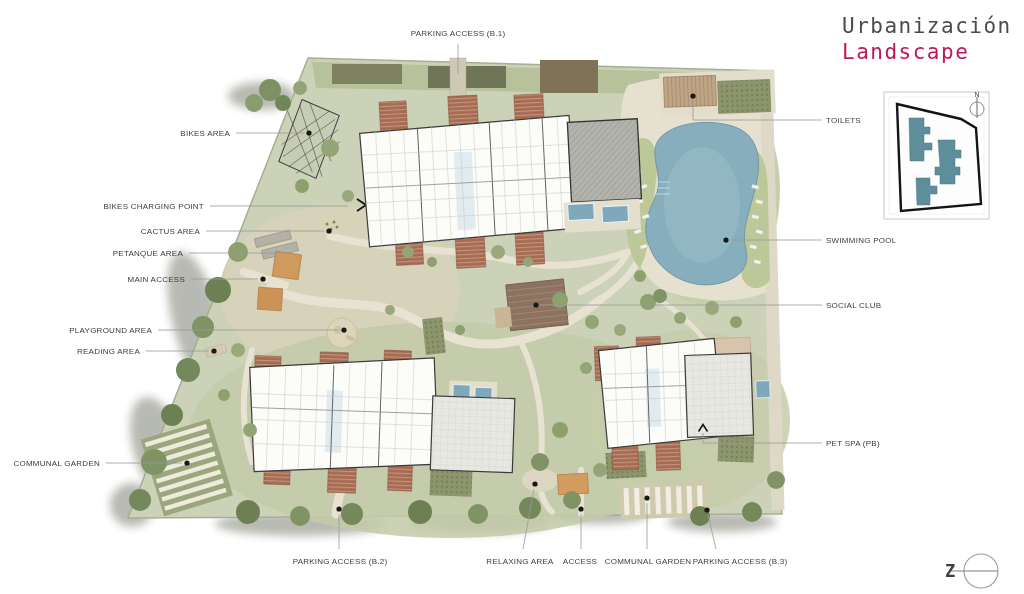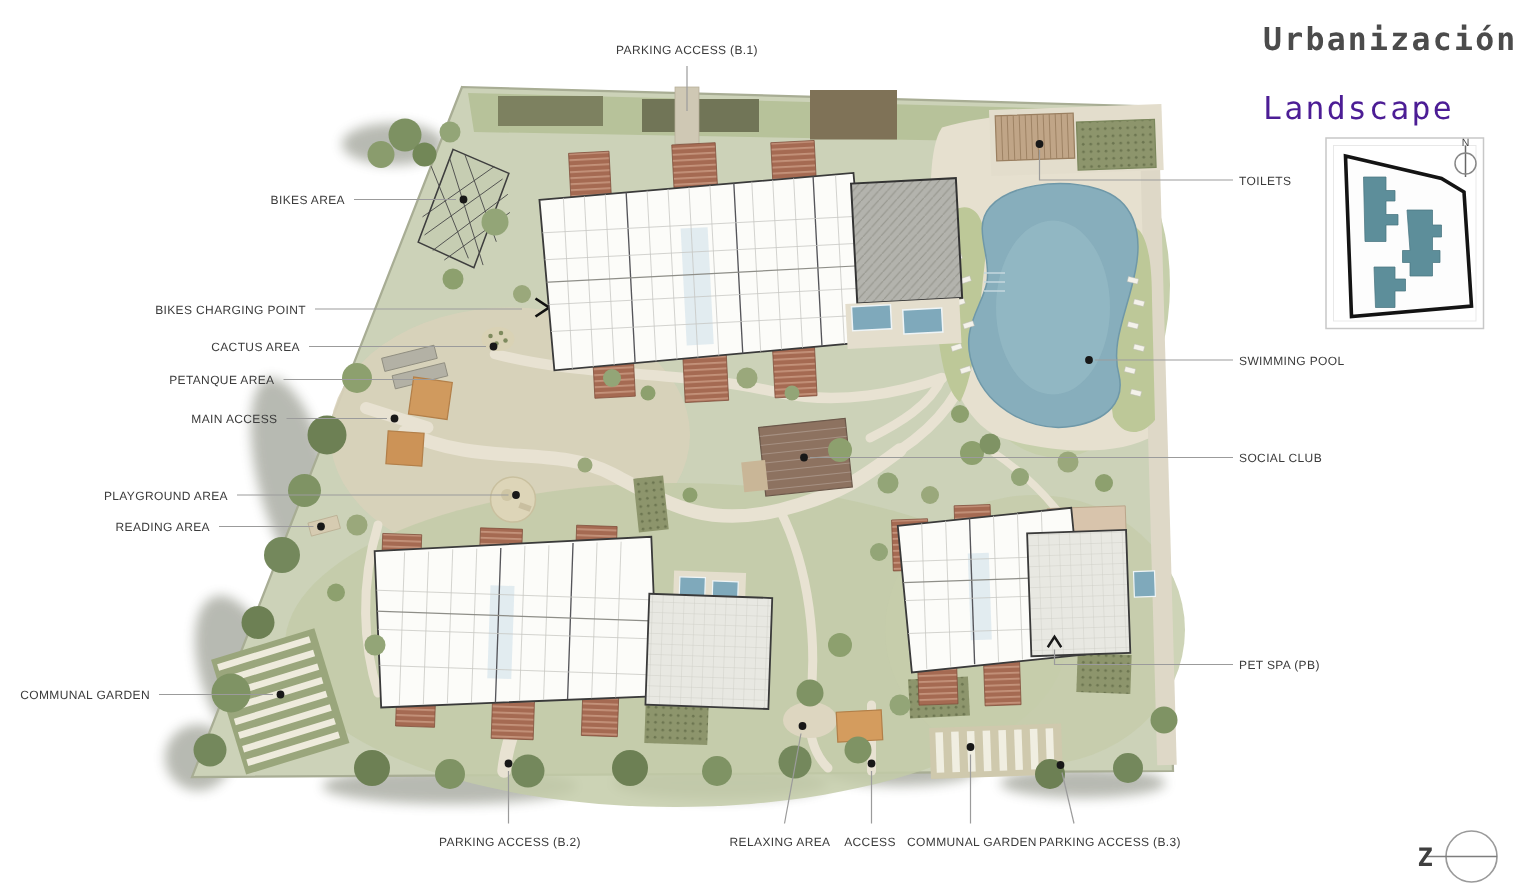--- a/index.html
+++ b/index.html
@@ -1,22 +1,22 @@
 <!DOCTYPE html>
 <html><head>
 <meta charset="utf-8">
 <style>
   html,body{margin:0;padding:0;background:#ffffff;}
   .stage{position:relative;width:1024px;height:594px;background:#ffffff;overflow:hidden;
          font-family:"Liberation Sans",sans-serif;}
   .plan-svg{position:absolute;left:0;top:0;}
   .title{position:absolute;left:842px;top:13px;z-index:5;
          font-family:"DejaVu Sans Mono",monospace;font-size:21px;line-height:26px;letter-spacing:1.5px;}
-  .t1{color:#4b4b4b;font-weight:bold;}
-  .t2{color:#4c1d95;margin-top:20px;}
+  .t1{color:#4b4b4b;}
+  .t2{color:#be185d;}
   .leader{stroke:#9b9b9b;stroke-width:0.8;fill:none;}
   .callout{font-family:"Liberation Sans",sans-serif;font-size:8px;fill:#3b3b3b;letter-spacing:0.25px;}
   .dotm{fill:#181818;}
   .chevm{stroke:#181818;stroke-width:1.6;fill:none;}
   .keytext{font-family:"Liberation Sans",sans-serif;font-size:7px;fill:#444;}
   .logoz{font-family:"DejaVu Sans Mono",monospace;font-size:17px;font-weight:bold;fill:#3f3f3f;}
 </style>
 </head>
 <body>
 

